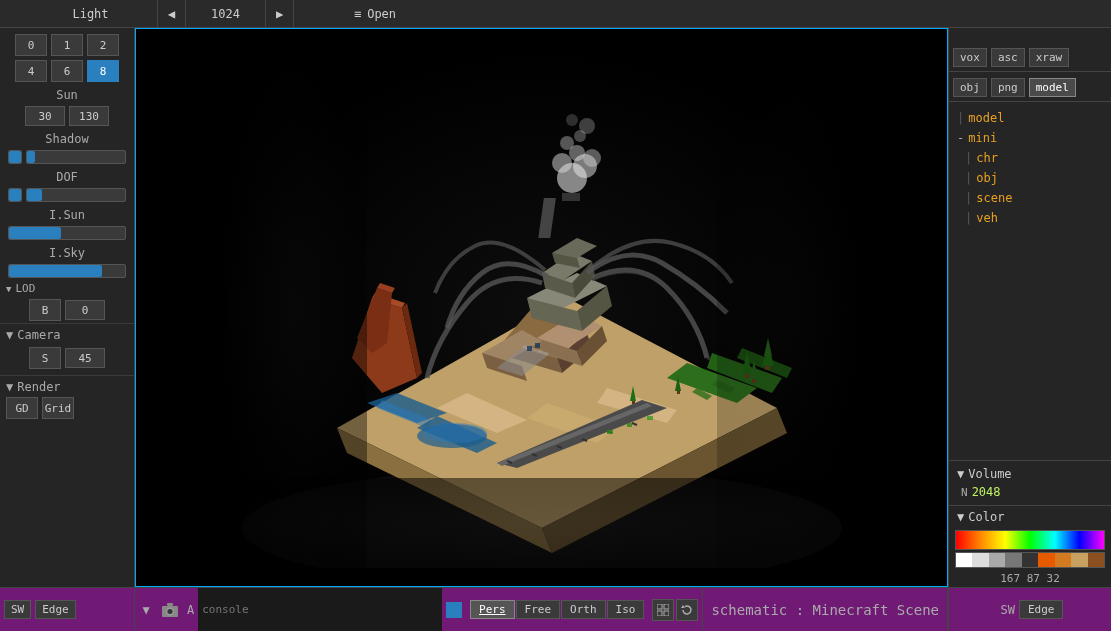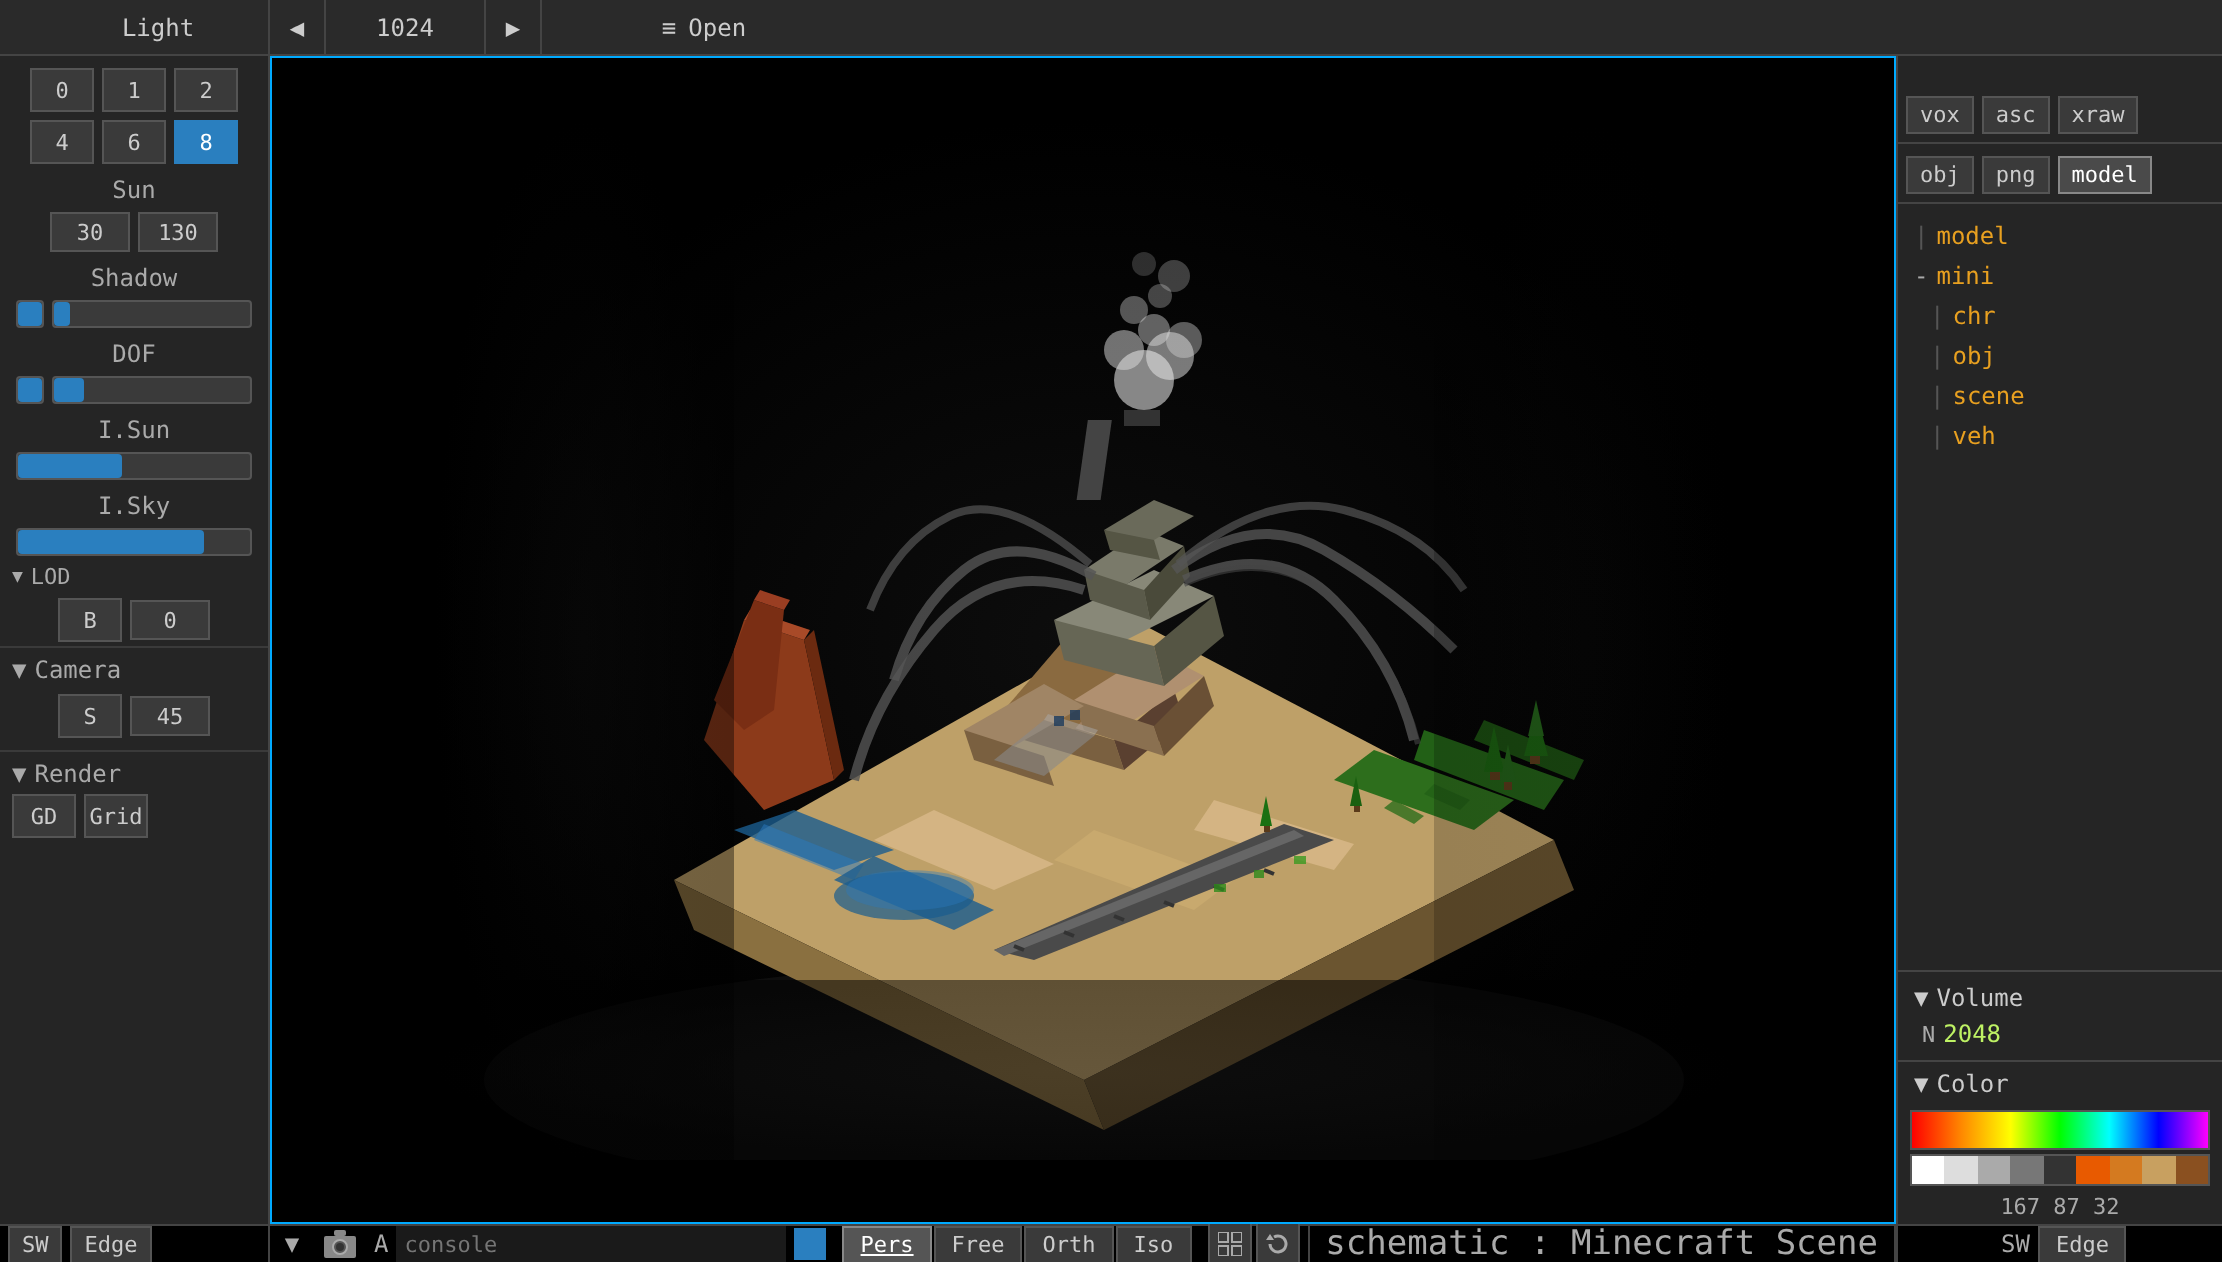--- a/index.html
+++ b/index.html
@@ -18,21 +18,21 @@
     
     .top-bar {
       display: flex;
       align-items: center;
       height: 28px;
       background: #2a2a2a;
       border-bottom: 1px solid #444;
       flex-shrink: 0;
     }
     .top-bar-left {
-      width: 135px;
+      width: 158px;
       display: flex;
       align-items: center;
       justify-content: center;
       color: #ccc;
       font-size: 12px;
       border-right: 1px solid #444;
       height: 100%;
       padding-left: 24px;
     }
     .top-bar-title {
@@ -297,22 +297,22 @@
     }
     .color-rgb {
       text-align: center;
       color: #aaa;
       font-size: 11px;
       padding: 2px 0;
     }
 
     
     .bottom-bar {
-      height: 19px;
-      background: #000000;
+      height: 44px;
+      background: #701a75;
       border-top: 1px solid #444;
       display: flex;
       align-items: center;
       flex-shrink: 0;
     }
     .bottom-left {
       width: 135px;
       display: flex;
       align-items: center;
       gap: 4px;
@@ -406,21 +406,21 @@
       height: 22px;
       display: flex;
       align-items: center;
       justify-content: center;
       cursor: pointer;
       font-size: 11px;
     }
     .bottom-status {
       text-align: center;
       color: #aaa;
-      font-size: 17px;
+      font-size: 14px;
       padding: 11px 8px;
       border-left: 1px solid #444;
       border-right: 1px solid #444;
       height: 100%;
       display: flex;
       align-items: center;
     }
     .bottom-right-panel {
       width: 163px;
       display: flex;

